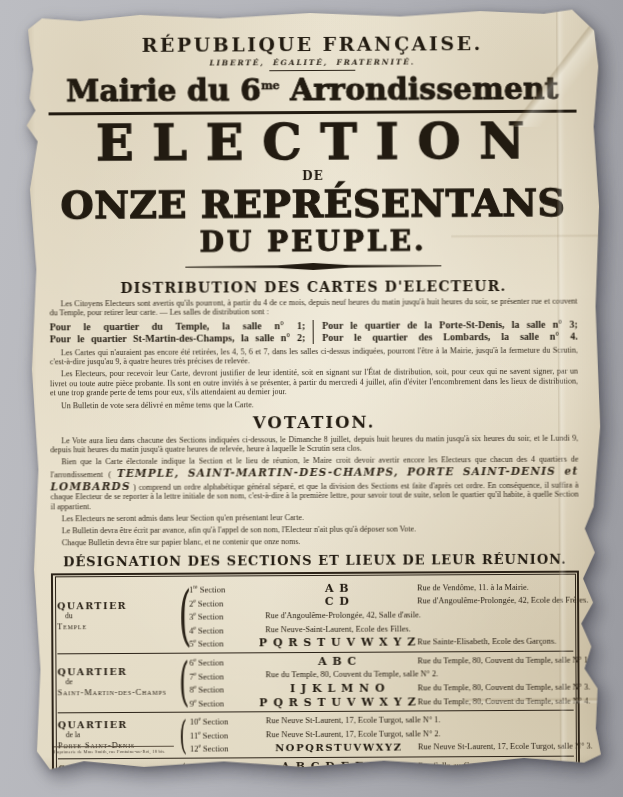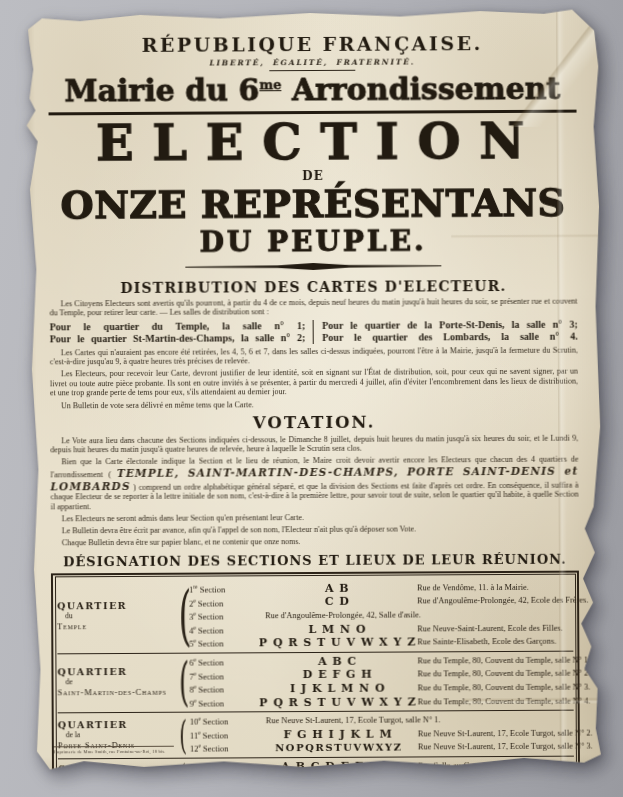--- a/index.html
+++ b/index.html
@@ -47,21 +47,21 @@
     background:linear-gradient(0deg,rgba(100,82,50,.16),transparent 85%);}
 
   .content{position:absolute;left:0;top:0;right:0;padding:14px 26px 0 28px;text-align:center;}
 
   .display{font-family:"DejaVu Serif",serif;font-weight:700;color:#221b11;}
   .republic{font-size:19px;line-height:1.1;letter-spacing:2.5px;margin-top:12px;}
   .motto{font-family:"DejaVu Serif",serif;font-style:italic;font-weight:700;font-size:7.5px;
     letter-spacing:1.8px;word-spacing:4px;margin-top:3px;color:#2b2318;}
   .motto-rule{width:86px;height:1.5px;background:#2b2318;margin:3px auto 0;}
   .mairie{font-size:30px;line-height:1.05;margin-top:3px;-webkit-text-stroke:.9px #221b11;}
-  .mairie sup{font-size:13px;text-decoration:underline;-webkit-text-stroke:.4px #221b11;}
+  .mairie sup{font-size:11px;-webkit-text-stroke:.4px #221b11;}
   .thick-rule{height:3px;background:#221b11;margin-top:5px;}
   .t-election{font-size:49px;line-height:1.02;letter-spacing:19px;padding-left:14px;margin-top:4px;
     -webkit-text-stroke:1.4px #221b11;white-space:nowrap;}
   .t-de{font-size:12px;letter-spacing:1px;margin-top:1px;}
   .t-onze{font-size:38px;line-height:1.02;letter-spacing:.5px;margin-top:2px;
     -webkit-text-stroke:1.3px #221b11;white-space:nowrap;}
   .t-peuple{font-size:28px;line-height:1.05;letter-spacing:3px;margin-top:3px;-webkit-text-stroke:1px #221b11;}
   .swell{width:256px;height:7px;background:#221b11;margin:7px auto 0;
     clip-path:polygon(0 44%,36% 32%,50% 0,64% 32%,100% 44%,100% 56%,64% 68%,50% 100%,36% 68%,0 56%);}
 
@@ -163,21 +163,20 @@
                 <div class="sec-label">2<sup>e</sup> Section</div>
                 <div class="letters">C D</div>
                 <div class="lieu">Rue d'Angoulême-Prolongée, 42, Ecole des Frères.</div>
               </div>
               <div class="trow">
                 <div class="sec-label">3<sup>e</sup> Section</div>
                 <div class="lieu">Rue d'Angoulême-Prolongée, 42, Salle d'asile.</div>
               </div>
               <div class="trow">
                 <div class="sec-label">4<sup>e</sup> Section</div>
-                <div class="letters">L M N O</div>
                 <div class="lieu">Rue Neuve-Saint-Laurent, Ecole des Filles.</div>
               </div>
               <div class="trow">
                 <div class="sec-label">5<sup>e</sup> Section</div>
                 <div class="letters">P Q R S T U V W X Y Z</div>
                 <div class="lieu">Rue Sainte-Elisabeth, Ecole des Garçons.</div>
               </div>
             </div>
           </div>
           <div class="tgroup">
@@ -188,21 +187,20 @@
             </div>
             <div class="brace" style="font-size: 52px;">(</div>
             <div class="rowsbox">
               <div class="trow">
                 <div class="sec-label">6<sup>e</sup> Section</div>
                 <div class="letters">A B C</div>
                 <div class="lieu">Rue du Temple, 80, Couvent du Temple, salle N° 1.</div>
               </div>
               <div class="trow">
                 <div class="sec-label">7<sup>e</sup> Section</div>
-                <div class="letters">D E F G H</div>
                 <div class="lieu">Rue du Temple, 80, Couvent du Temple, salle N° 2.</div>
               </div>
               <div class="trow">
                 <div class="sec-label">8<sup>e</sup> Section</div>
                 <div class="letters">I J K L M N O</div>
                 <div class="lieu">Rue du Temple, 80, Couvent du Temple, salle N° 3.</div>
               </div>
               <div class="trow">
                 <div class="sec-label">9<sup>e</sup> Section</div>
                 <div class="letters">P Q R S T U V W X Y Z</div>
@@ -217,21 +215,20 @@
               <span class="qt-name">Porte Saint-Denis</span>
             </div>
             <div class="brace" style="font-size: 39px;">(</div>
             <div class="rowsbox">
               <div class="trow">
                 <div class="sec-label">10<sup>e</sup> Section</div>
                 <div class="lieu">Rue Neuve St-Laurent, 17, Ecole Turgot, salle N° 1.</div>
               </div>
               <div class="trow">
                 <div class="sec-label">11<sup>e</sup> Section</div>
-                <div class="letters">F G H I J K L M</div>
                 <div class="lieu">Rue Neuve St-Laurent, 17, Ecole Turgot, salle N° 2.</div>
               </div>
               <div class="trow">
                 <div class="sec-label">12<sup>e</sup> Section</div>
                 <div class="letters tight">N O P Q R S T U V W X Y Z</div>
                 <div class="lieu">Rue Neuve St-Laurent, 17, Ecole Turgot, salle N° 3.</div>
               </div>
             </div>
           </div>
           <div class="tgroup">

